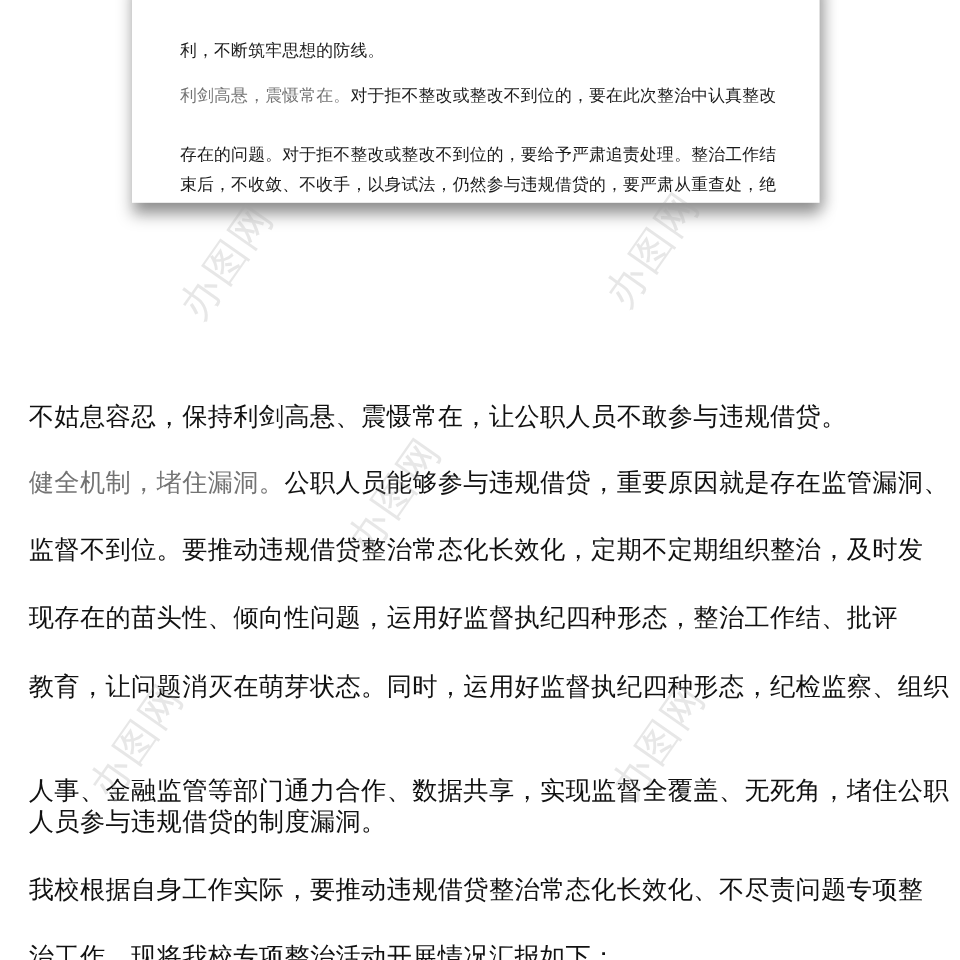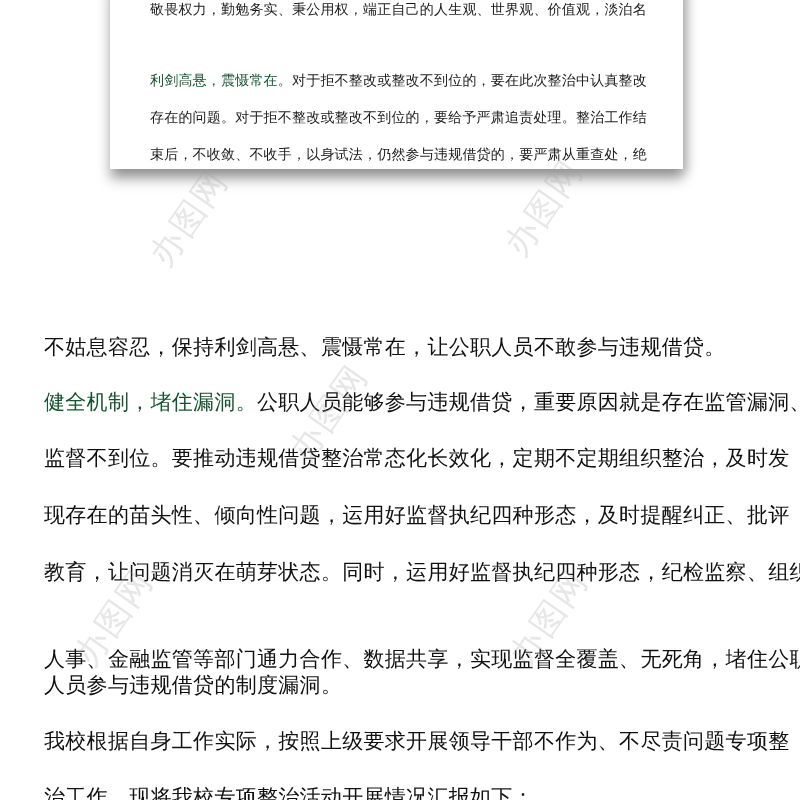--- a/index.html
+++ b/index.html
@@ -34,79 +34,78 @@
     letter-spacing: 0.2px;
   }
   .main-line {
     position: absolute;
     left: 24px;
     font-size: 21px;
     line-height: 24px;
     white-space: nowrap;
     color: #111111;
     letter-spacing: 0.3px;
-    margin-left: 20px;
   }
   .hl {
-    color: #14532d;
+    color: #737373;
   }
   .watermark {
     position: absolute;
     font-size: 34px;
     color: rgba(160,160,160,0.25);
     transform: rotate(-55deg);
     transform-origin: center;
     white-space: nowrap;
     pointer-events: none;
     font-weight: 300;
     letter-spacing: 2px;
   }
 </style>
 </head>
 <body>
 
 <div class="card">
-  <div class="card-line" style="top:21px;">
-    <span>敬畏权力，勤勉务实、秉公用权，端正自己的人生观、世界观、价值观，淡泊名</span>
+  <div class="card-line" style="top:55px;">
+    <span>利，不断筑牢思想的防线。</span>
   </div>
   <div class="card-line" style="top:92px;">
     <span class="hl">利剑高悬，震慑常在。</span><span>对于拒不整改或整改不到位的，要在此次整治中认真整改</span>
   </div>
-  <div class="card-line" style="top:129px;text-align:right;">
+  <div class="card-line" style="top:141px;text-align:right;">
     <span>存在的问题。对于拒不整改或整改不到位的，要给予严肃追责处理。整治工作结</span>
   </div>
   <div class="card-line" style="top:166px;">
     <span>束后，不收敛、不收手，以身试法，仍然参与违规借贷的，要严肃从重查处，绝</span>
   </div>
 </div>
 
 <div>
   <div class="main-line" style="top:335px;">
     <span>不姑息容忍，保持利剑高悬、震慑常在，让公职人员不敢参与违规借贷。</span>
   </div>
   <div class="main-line" style="top:390px;text-align:center;">
     <span class="hl">健全机制，堵住漏洞。</span><span>公职人员能够参与违规借贷，重要原因就是存在监管漏洞、</span>
   </div>
   <div class="main-line" style="top:446px;text-align:right;">
     <span>监督不到位。要推动违规借贷整治常态化长效化，定期不定期组织整治，及时发</span>
   </div>
   <div class="main-line" style="top:503px;">
-    <span>现存在的苗头性、倾向性问题，运用好监督执纪四种形态，及时提醒纠正、批评</span>
+    <span>现存在的苗头性、倾向性问题，运用好监督执纪四种形态，整治工作结、批评</span>
   </div>
   <div class="main-line" style="top:560px;">
     <span>教育，让问题消灭在萌芽状态。同时，运用好监督执纪四种形态，纪检监察、组织</span>
   </div>
   <div class="main-line" style="top:647px;">
     <span>人事、金融监管等部门通力合作、数据共享，实现监督全覆盖、无死角，堵住公职</span>
   </div>
   <div class="main-line" style="top:673px;">
     <span>人员参与违规借贷的制度漏洞。</span>
   </div>
   <div class="main-line" style="top:729px;">
-    <span>我校根据自身工作实际，按照上级要求开展领导干部不作为、不尽责问题专项整</span>
+    <span>我校根据自身工作实际，要推动违规借贷整治常态化长效化、不尽责问题专项整</span>
   </div>
   <div class="main-line" style="top:785px;">
     <span>治工作，现将我校专项整治活动开展情况汇报如下：</span>
   </div>
 </div>
 
 <div class="watermark" style="left:135px; top:195px;">办图网</div>
 <div class="watermark" style="left:490px; top:185px;">办图网</div>
 <div class="watermark" style="left:275px; top:390px;">办图网</div>
 <div class="watermark" style="left:60px; top:595px;">办图网</div>

